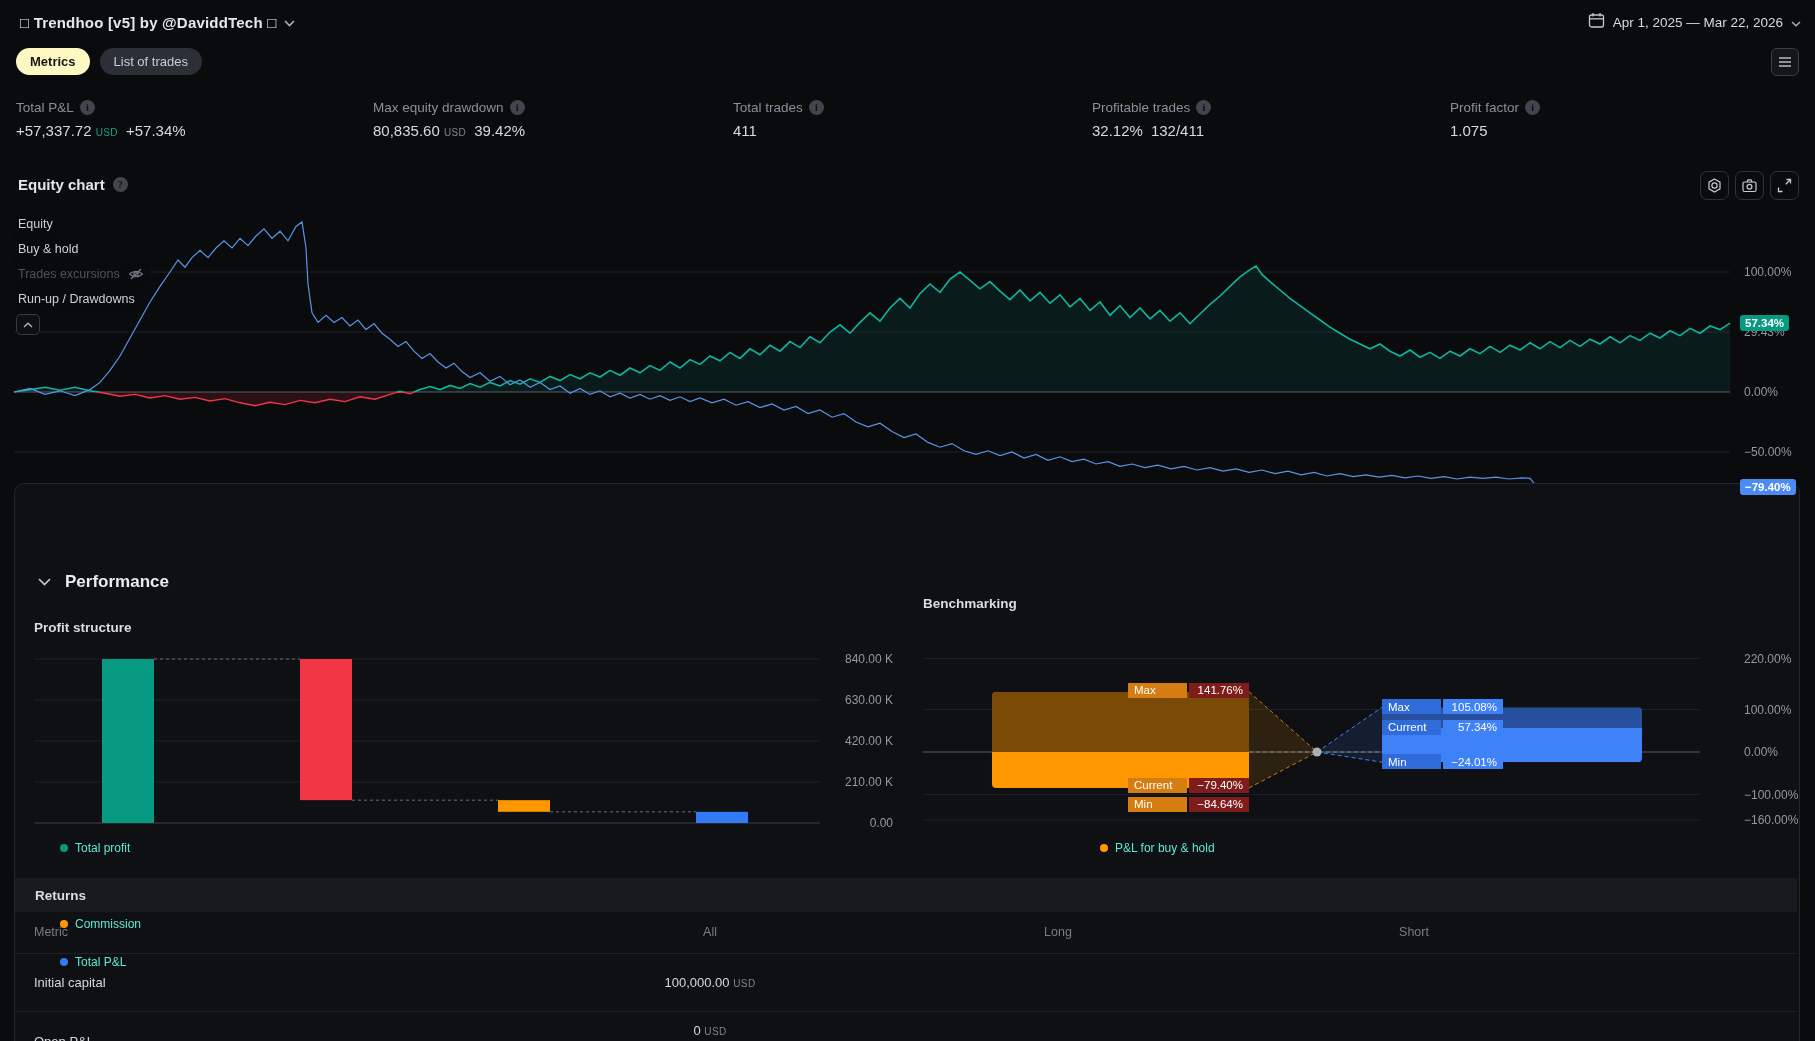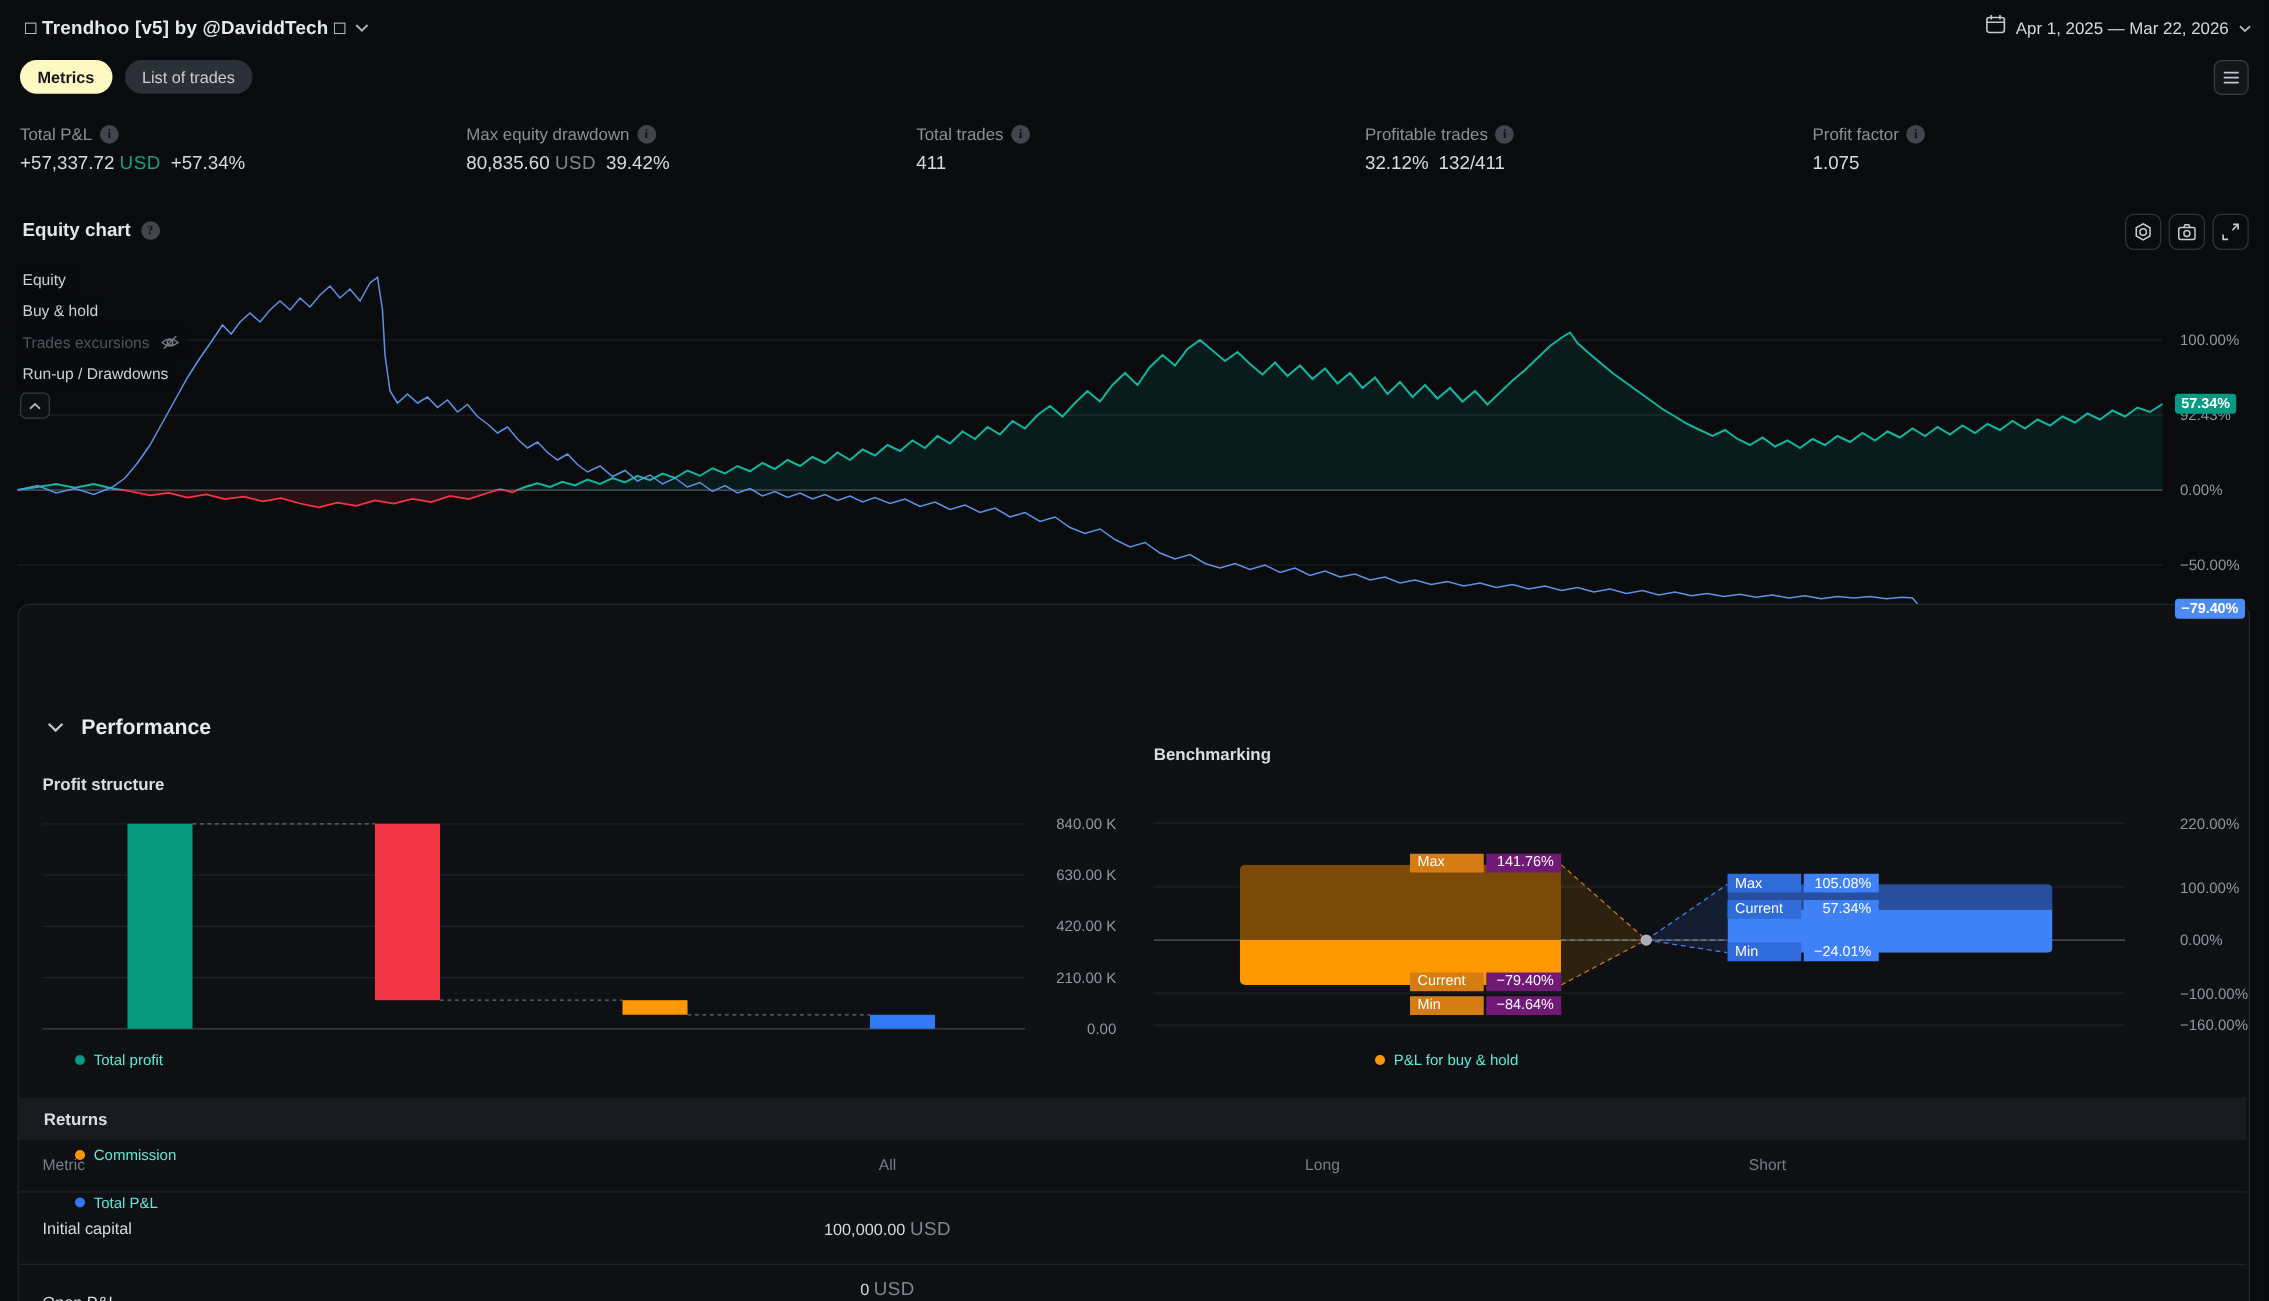--- a/index.html
+++ b/index.html
@@ -18,21 +18,21 @@
   .pill{height:27px;border-radius:14px;display:flex;align-items:center;padding:0 14px;font-size:13px;cursor:pointer;}
   .pill.active{background:#fef9c3;color:#15171a;font-weight:bold;}
   .pill.inactive{background:#2b2f37;color:#c9cdd4;}
   #layout-btn{right:16px;top:48px;width:26px;height:26px;border:1px solid #3a3e47;border-radius:6px;
       display:flex;align-items:center;justify-content:center;cursor:pointer;background:#14161a;}
   
   .metric{top:100px;}
   .metric .lab{display:flex;align-items:center;gap:6px;font-size:13.5px;color:#8a9099;}
   .metric .val{margin-top:7px;font-size:15px;color:#d6d9de;display:flex;align-items:baseline;gap:8px;}
   .metric .num{font-size:15px;}
-  .unit{font-size:15px;letter-spacing:.4px;color:#81858f;}
+  .unit{font-size:10px;letter-spacing:.4px;color:#81858f;}
   .teal-txt{color:#17c3a3;}
   .teal-txt .unit{color:#17c3a3;opacity:.8;}
   .info-ic{width:15px;height:15px;border-radius:50%;background:#41454e;color:#0e1013;font-size:10px;
       font-weight:bold;display:inline-flex;align-items:center;justify-content:center;font-family:"Liberation Serif",serif;}
   
   #eq-title-row{left:18px;top:176px;display:flex;align-items:center;gap:8px;}
   #eq-title{font-size:15px;font-weight:bold;color:#e2e5e9;}
   .sq-btn{width:27px;height:27px;border:1px solid #2e333b;border-radius:7px;background:transparent;
       display:flex;align-items:center;justify-content:center;cursor:pointer;}
   #eq-buttons{right:16px;top:171px;display:flex;gap:6px;}
@@ -54,21 +54,21 @@
   #perf-head{left:38px;top:572px;display:flex;align-items:center;gap:14px;}
   #perf-title{font-size:17px;font-weight:bold;color:#e9ebee;}
   .subchart-title{position:absolute;font-size:13.5px;font-weight:bold;color:#d9dce1;}
   .legend-row{position:absolute;display:flex;justify-content:center;gap:24px;font-size:12px;color:#5eead4;flex-direction:column;}
   .legend-row .li{display:flex;align-items:center;gap:7px;}
   .dot{width:8px;height:8px;border-radius:50%;display:inline-block;}
   
   .chip{position:absolute;width:121px;height:15px;display:flex;font-size:11.5px;color:#fff;z-index:4;}
   .chip .cl{width:53px;padding-left:6px;display:flex;align-items:center;text-align:center;}
   .chip .cv{flex:1;display:flex;align-items:center;justify-content:flex-end;padding-right:6px;margin-left:2px;}
-  .chip.or .cl{background:#d57d12;}  .chip.or .cv{background:#701a75;}
+  .chip.or .cl{background:#d57d12;}  .chip.or .cv{background:#7f1d1d;}
   .chip.bl .cl{background:#2f6bd9;}  .chip.bl .cv{background:#3f81f6;}
   
   #returns-band{left:15px;top:878px;width:1782px;height:34px;background:#171a1f;display:flex;align-items:center;}
   #returns-title{margin-left:20px;font-size:13.5px;font-weight:bold;color:#dadde2;}
   .tbl-row{position:absolute;left:15px;width:1782px;}
   .col-metric{position:absolute;left:19px;font-size:13px;}
   .col-center{position:absolute;width:220px;text-align:center;font-size:13px;}
   .hdr{color:#787d87;font-size:12.5px;}
   .rowline{border-bottom:1px solid #1f2329;}
 </style>
@@ -251,21 +251,21 @@
       <rect x="810" y="304" width="8" height="8" fill="#8c2630"></rect>
       <rect x="822" y="304" width="98" height="8" fill="#8c2630"></rect>
       <rect x="920" y="304" width="43" height="8" fill="#0e6e57"></rect>
       <rect x="963" y="304" width="141" height="8" fill="#8c2630"></rect>
       <rect x="1104" y="304" width="159" height="8" fill="#0e6e57"></rect>
       <rect x="1263" y="304" width="317" height="8" fill="#8c2630"></rect>
       <rect x="1581" y="304" width="149" height="8" fill="#0e6e57"></rect>
     </svg>
   <div class="abs" id="eq-ylabels" style="left:0;top:0">
       <div class="ylab" style="left: 1744px; top: 265px;">100.00%</div>
-      <div class="ylab" style="left: 1744px; top: 325px;">92.43%</div>
+      <div class="ylab" style="left: 1744px; top: 325px;">29.43%</div>
       <div class="ylab" style="left: 1744px; top: 385px;">0.00%</div>
       <div class="ylab" style="left: 1744px; top: 445px;">−50.00%</div>
     </div>
   <div class="abs" id="eq-xlabels" style="left:0;top:0">
       <div class="xlab" style="left: 19px; top: 506px;">6</div>
       <div class="xlab" style="left: 122px; top: 506px;">May</div>
       <div class="xlab" style="left: 225px; top: 506px;">13</div>
       <div class="xlab" style="left: 373px; top: 506px;">Jun</div>
       <div class="xlab" style="left: 529px; top: 506px;">Jul</div>
       <div class="xlab" style="left: 620px; top: 506px;">18</div>

